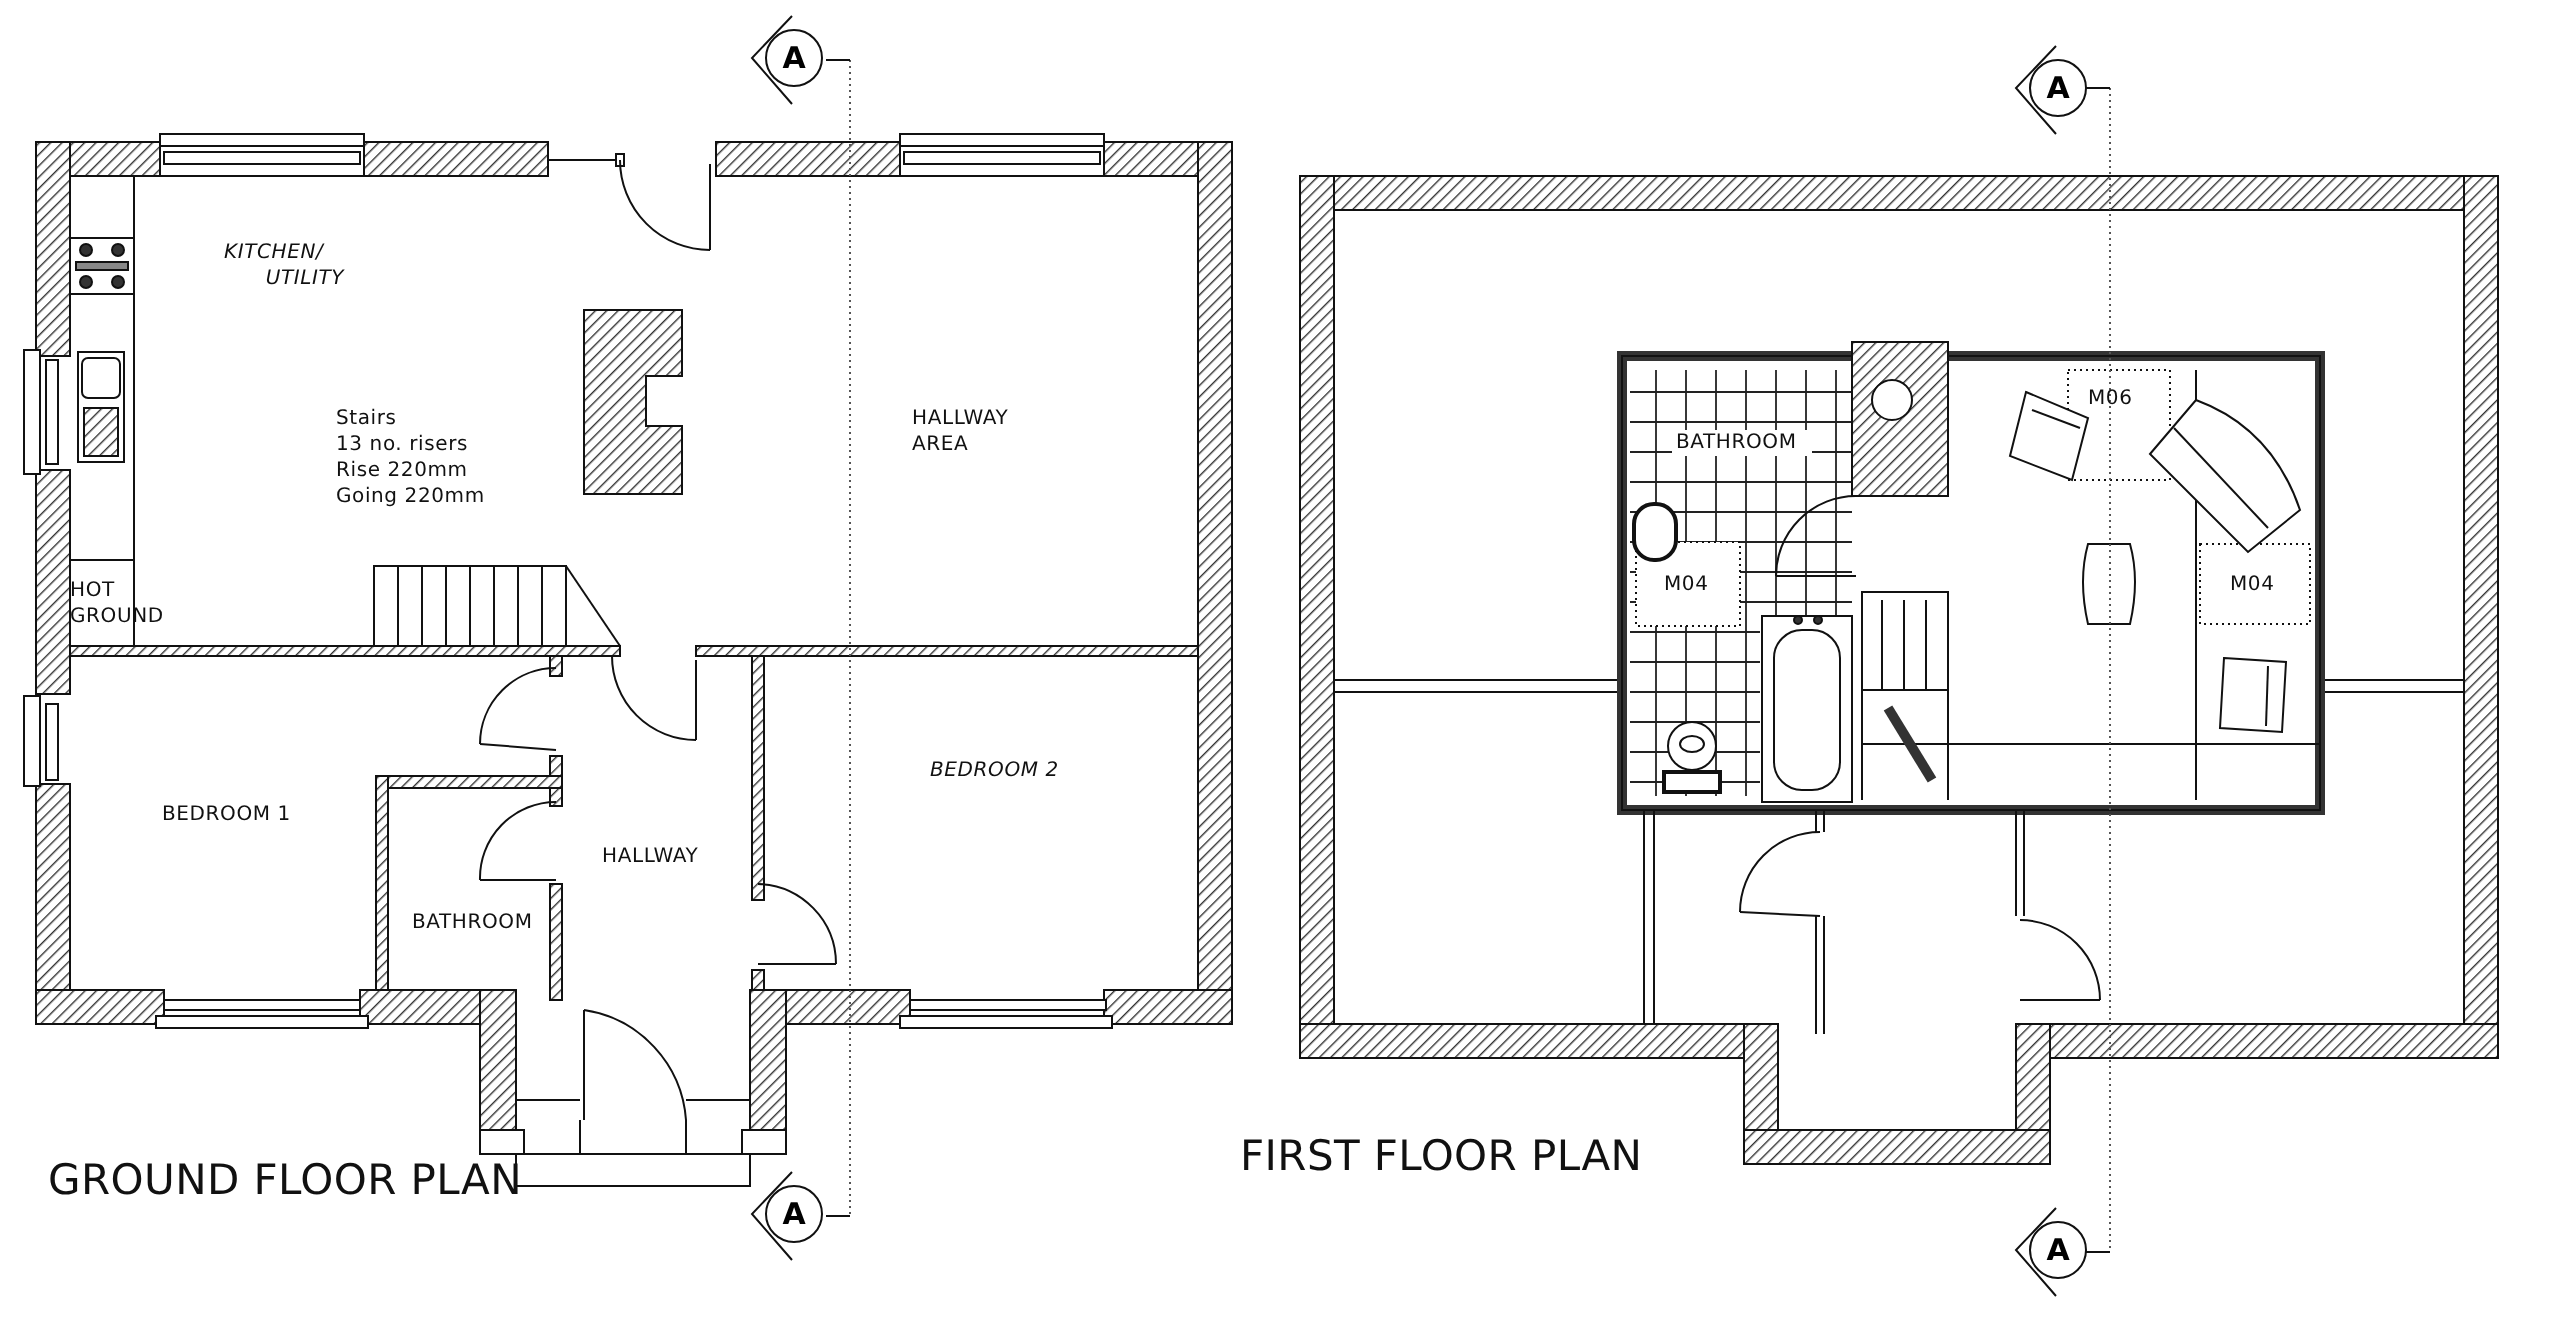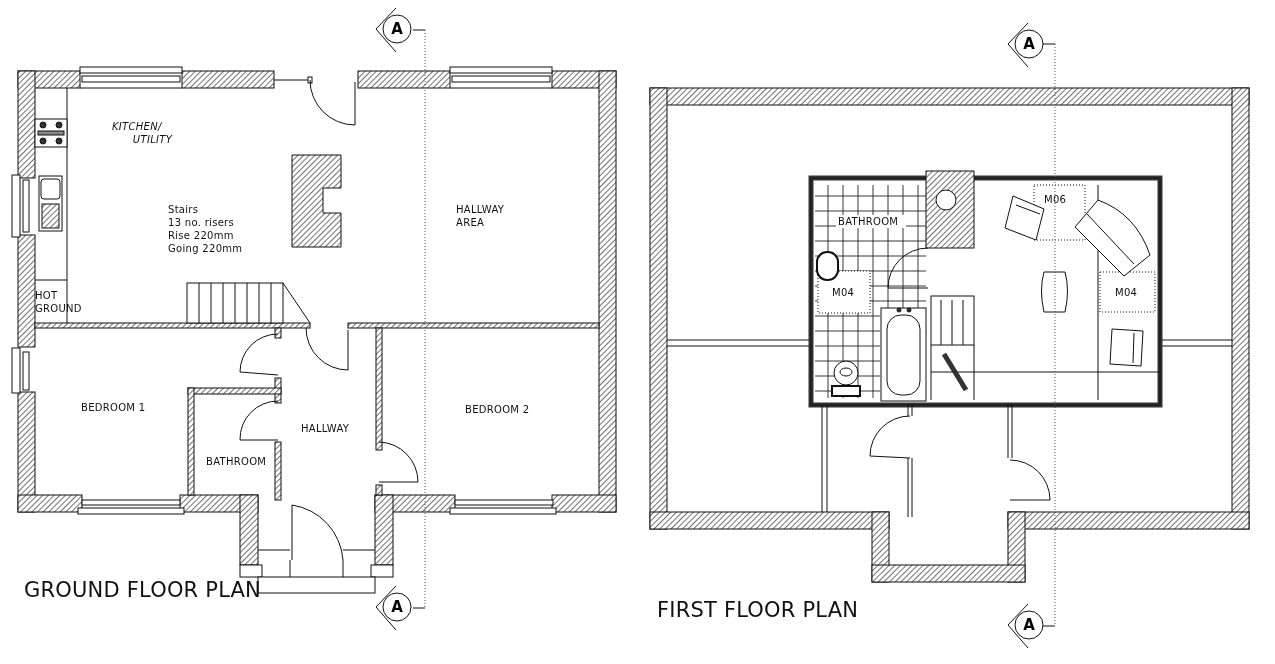--- a/index.html
+++ b/index.html
@@ -231,24 +231,24 @@
 13 no. risers
 Rise 220mm
 Going 220mm</div>
 <div class="lbl" style="left:35px;top:289px;">HOT
 GROUND</div>
 <div class="lbl" style="left:456px;top:203px;">HALLWAY
 AREA</div>
 <div class="lbl" style="left:81px;top:401px;">BEDROOM 1</div>
 <div class="lbl" style="left:206px;top:455px;">BATHROOM</div>
 <div class="lbl" style="left:301px;top:422px;">HALLWAY</div>
-<div class="lbl" style="left:465px;top:403px;">BEDROOM 2</div>
+<div class="lbl" style="left:465px;top:379px;font-style:italic;">BEDROOM 2</div>
 <div class="title" style="left:24px;top:578px;">GROUND FLOOR PLAN</div>
 <div class="sec" style="left:382px;top:14px;">A</div>
 <div class="sec" style="left:382px;top:592px;">A</div>
 
 <div class="lbl" style="left:838px;top:215px;">BATHROOM</div>
 <div class="lbl" style="left:832px;top:286px;">M04</div>
 <div class="lbl" style="left:1044px;top:193px;">M06</div>
 <div class="lbl" style="left:1115px;top:286px;">M04</div>
-<div class="title" style="left:657px;top:566px;margin-top:32px;">FIRST FLOOR PLAN</div>
+<div class="title" style="left:620px;top:566px;">FIRST FLOOR PLAN</div>
 <div class="sec" style="left:1014px;top:29px;">A</div>
 <div class="sec" style="left:1014px;top:610px;">A</div>
 
 </body></html>

